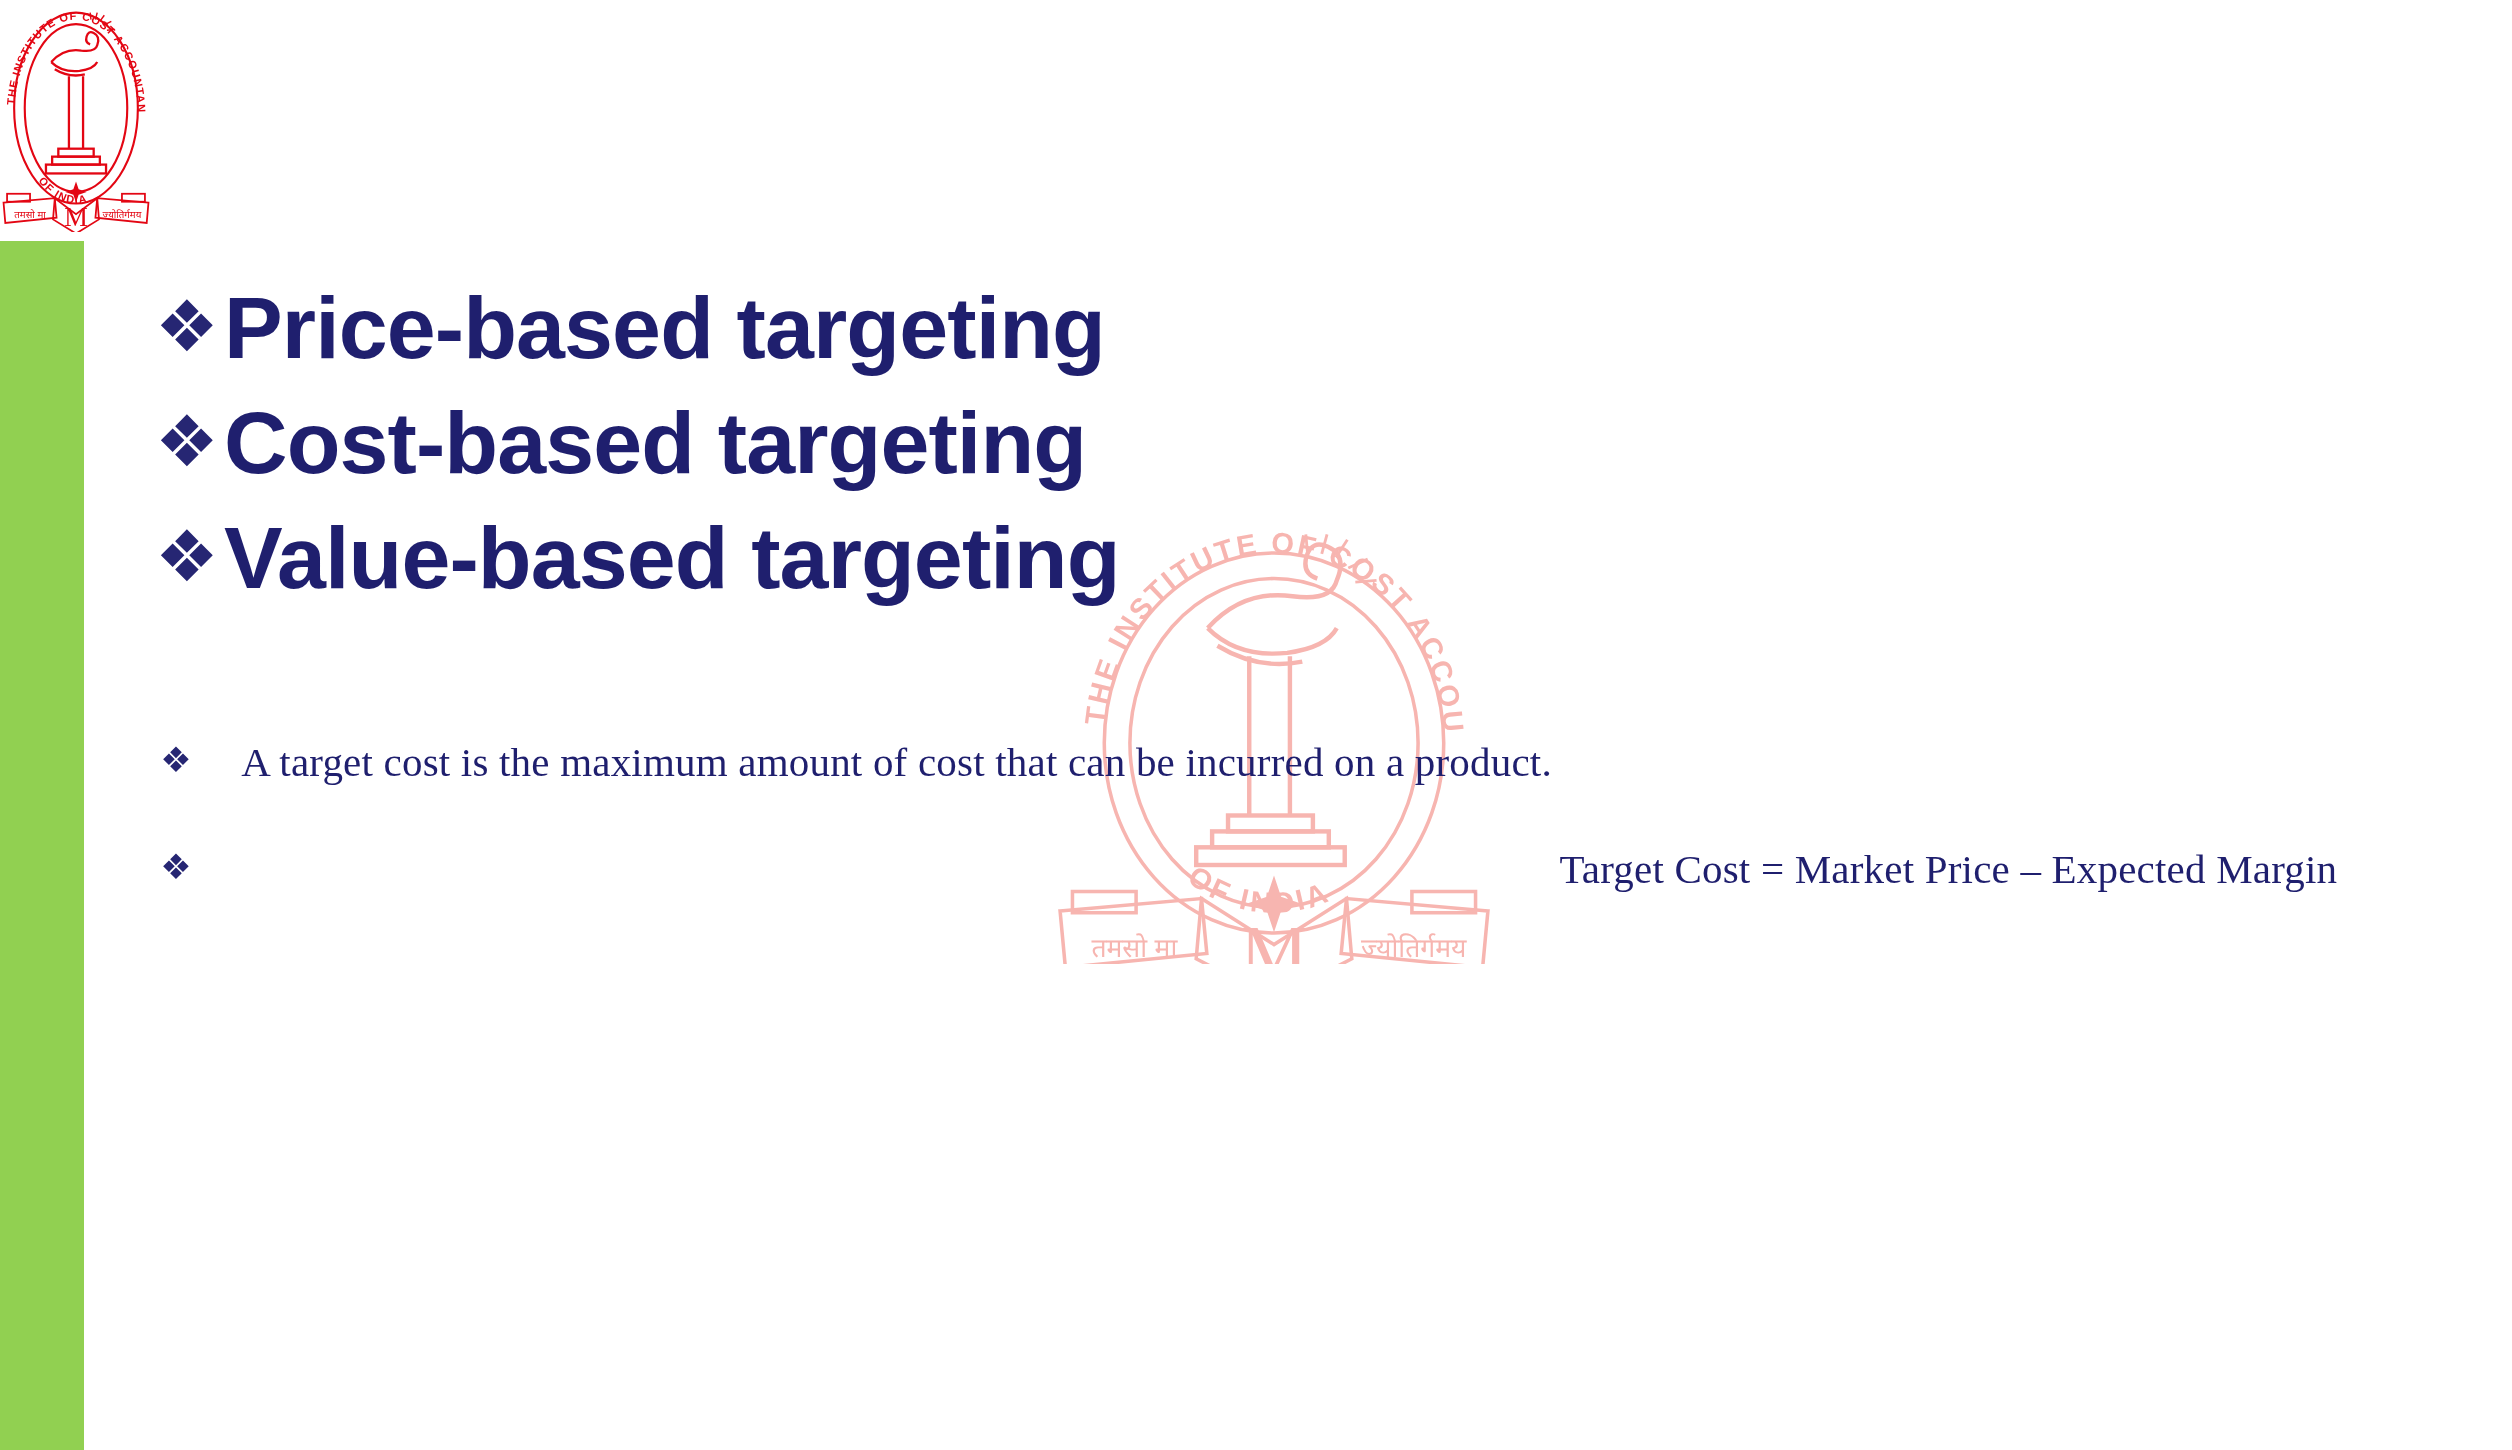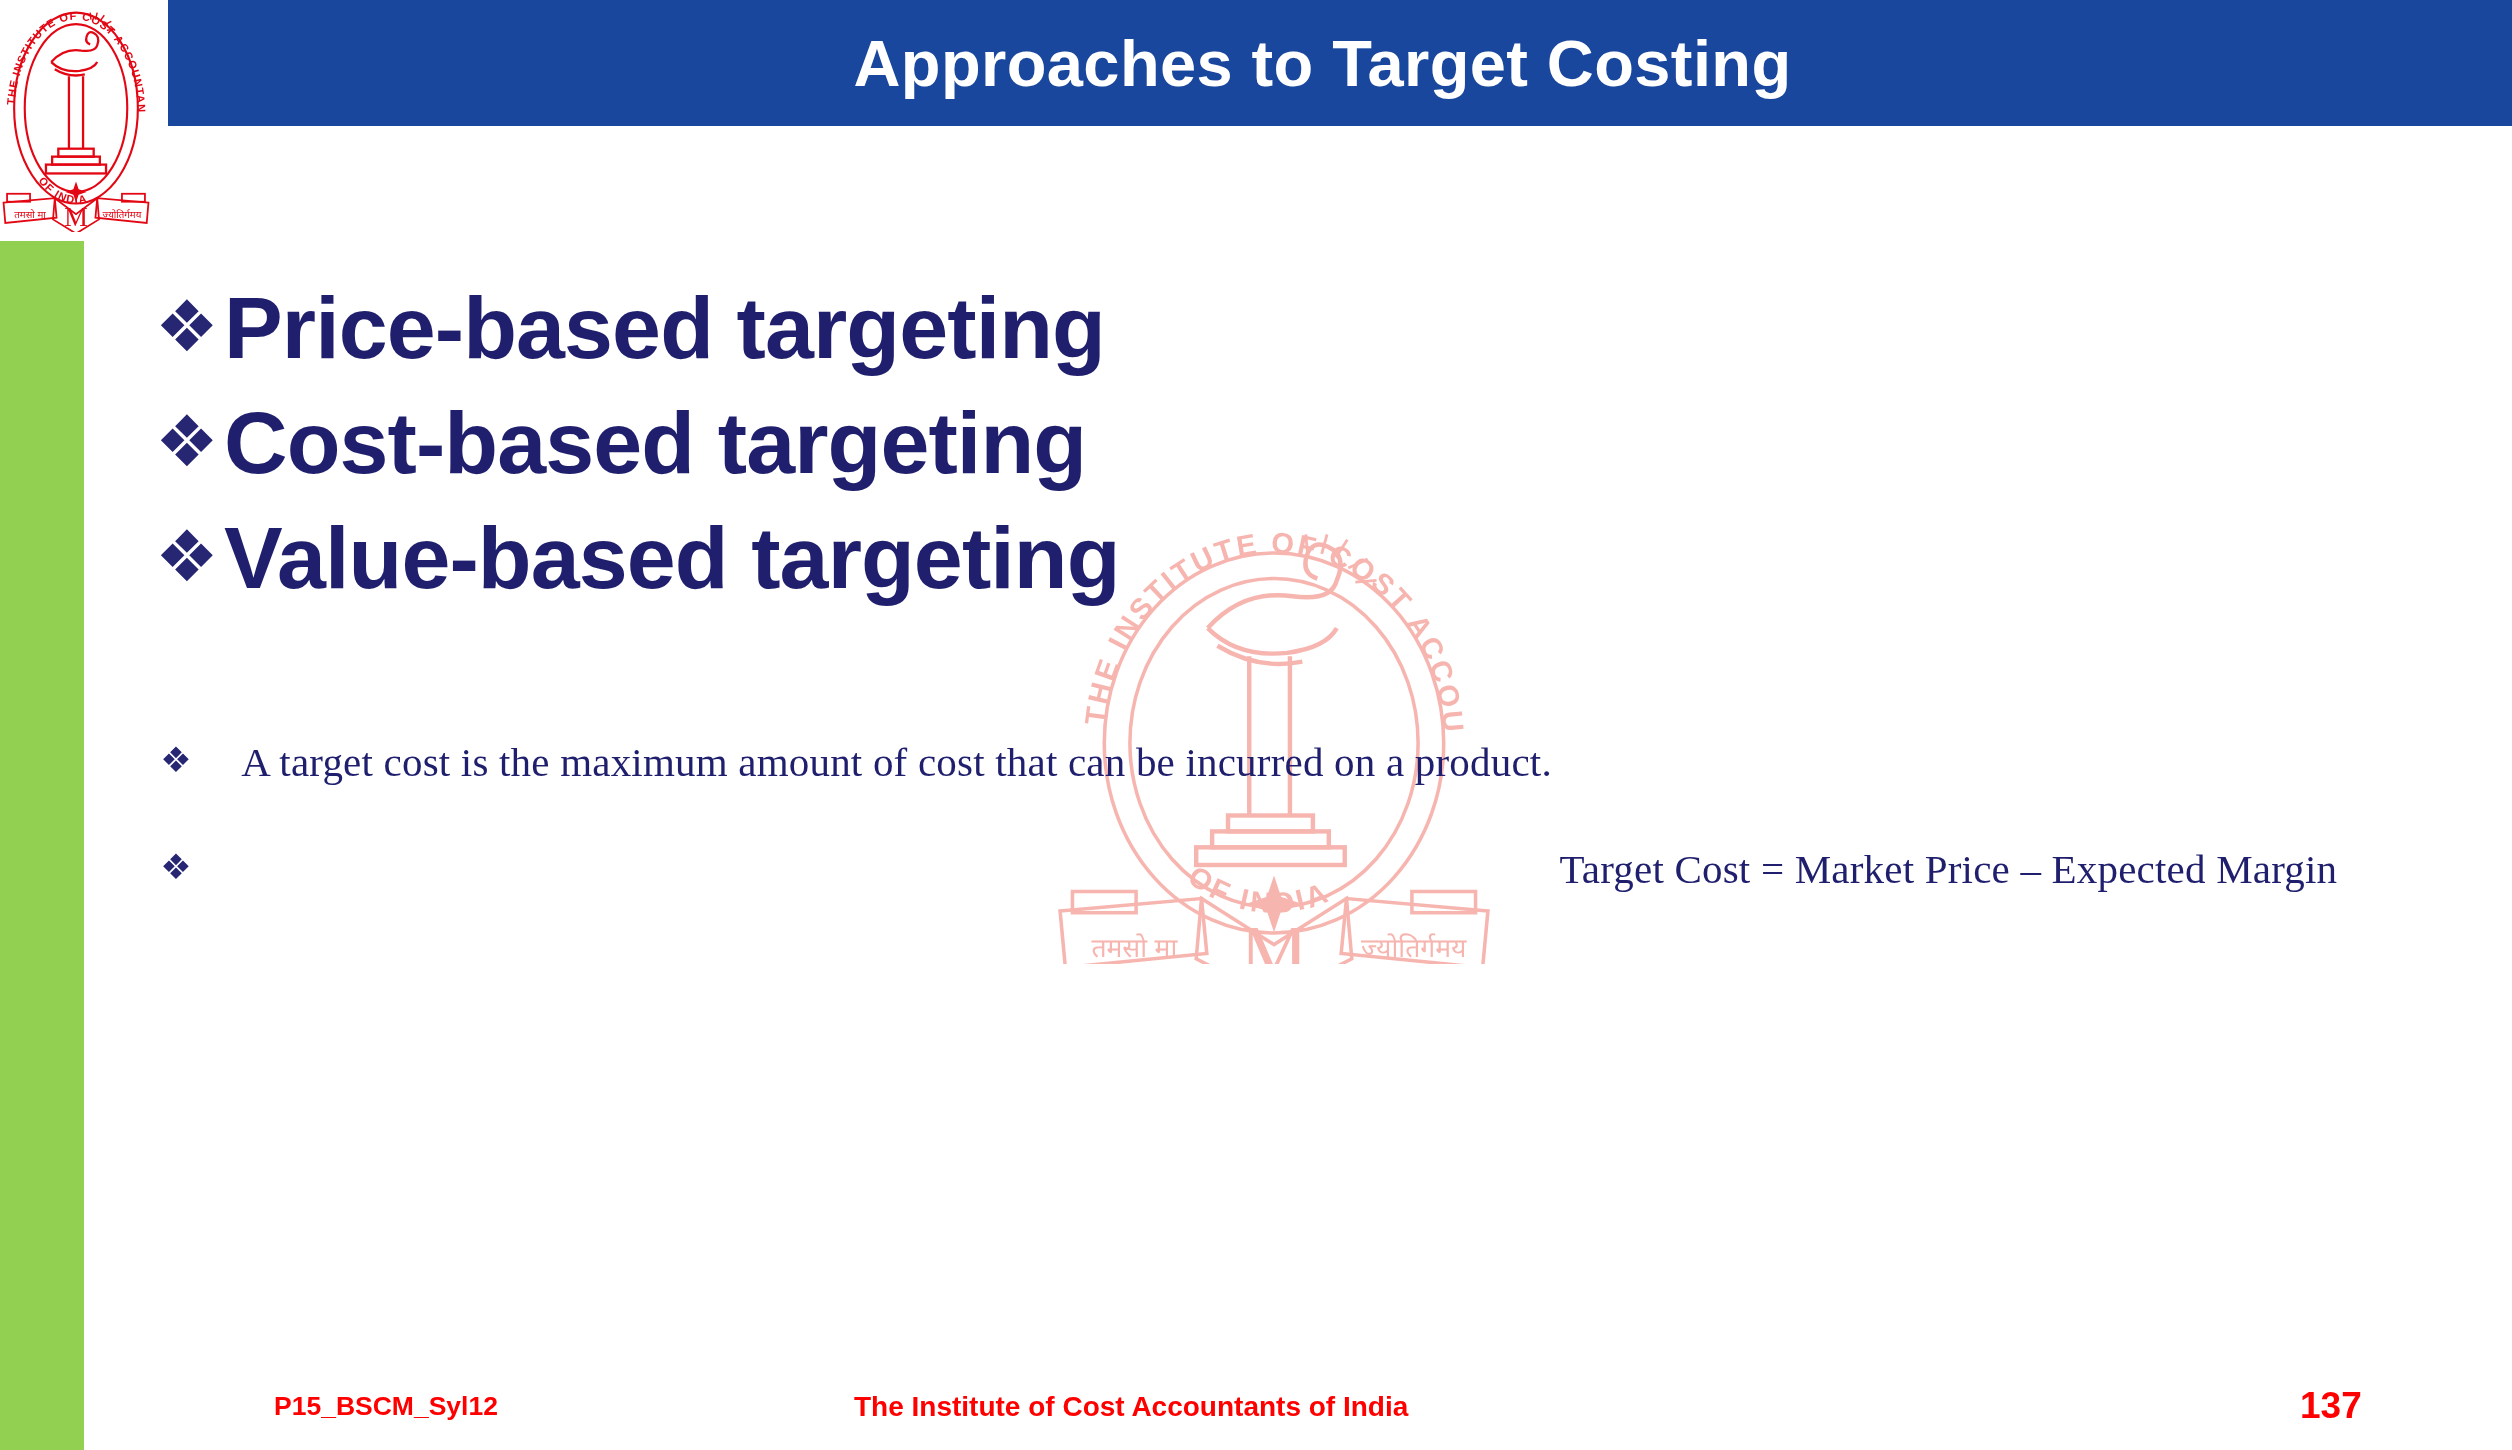--- a/index.html
+++ b/index.html
@@ -173,23 +173,20 @@
     white-space: nowrap;
   }
 </style>
 </head>
 <body>
 
 <div class="slide">
 
   <div class="green-bar"></div>
 
-  <div class="title-bar">
-    <div class="title-text">Approaches to Target Costing</div>
-  </div>
 
   <div class="logo">
     <svg viewBox="0 0 172 262" xmlns="http://www.w3.org/2000/svg">
       <defs>
         <path id="arcTop" d="M 16,130 A 70,108 0 0 1 156,130"></path>
         <path id="arcBot" d="M 22,130 A 64,100 0 0 0 150,130"></path>
       </defs>
       <g fill="none" stroke="#E30613" stroke-width="2.4">
         <ellipse cx="86" cy="122" rx="70" ry="108"></ellipse>
         <ellipse cx="86" cy="122" rx="58" ry="95"></ellipse>
@@ -310,20 +307,15 @@
       </div>
 
       <div class="sub-bullet no-justify">
         <span class="marker">❖</span>
         <span class="label">Target Cost = Market Price – Expected Margin</span>
       </div>
 
     </div>
   </div>
 
-  <div class="footer">
-    <div class="footer-left">P15_BSCM_Syl12</div>
-    <div class="footer-center">The Institute of Cost Accountants of India</div>
-    <div class="footer-page">137</div>
-  </div>
 
 </div>
 
 
 </body></html>

